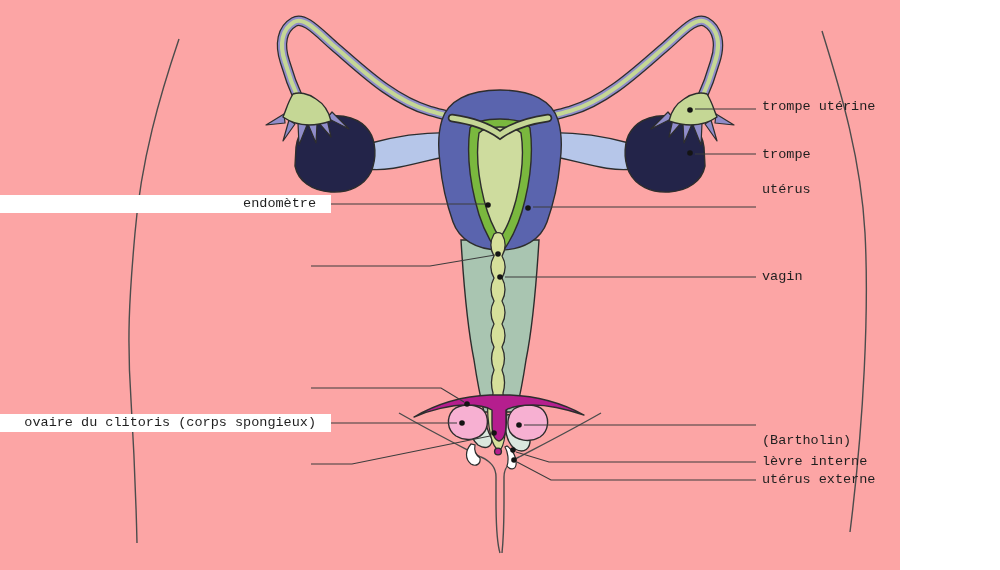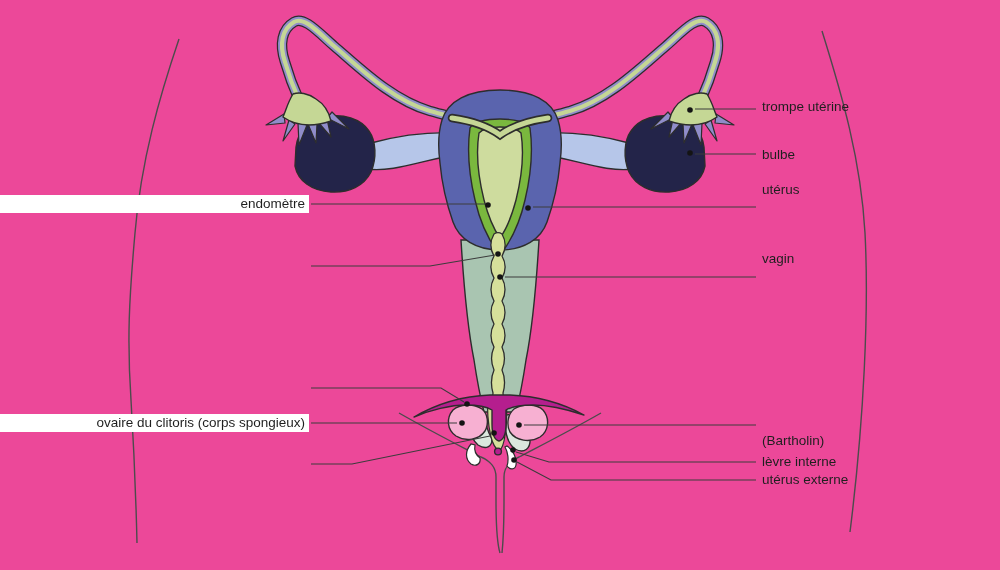--- a/index.html
+++ b/index.html
@@ -1,25 +1,25 @@
 <!DOCTYPE html>
 <html style="--uterus_blue: #5a64ae; --endometrium_green: #7ab83e; --cavity_green: #cedc9e; --tube_purple: #908dca; --tube_core_green: #c5d795; --ovary_navy: #232449; --ligament_blue: #b6c6e9; --vagina_sage: #a9c5b1; --canal_green: #d6e09b; --clitoris_magenta: #b51e8e; --bulb_pink: #f7b0d2; --vestibule_pale: #dbe7de; --outline_dark: #2d2d2d; --line_gray: #3c3c3c; --body_line: #4c4c4c; --text_dark: #1f1f1f;"><head>
 <meta charset="utf-8">
 <style>
   html,body{margin:0;padding:0;background:#ffffff;}
   .stage{
-    position:relative;width:1000px;height:570px;background:#ec4899;overflow:hidden;
-    font-family:Liberation Sans, sans-serif;
+    position:relative;width:900px;height:570px;background:#fca5a5;overflow:hidden;
+    font-family:Liberation Mono, monospace;
   }
   .stage svg{position:absolute;left:0;top:0;}
   .lbl{
     position:absolute;font-size:13.5px;line-height:16px;color:var(--text_dark,#1f1f1f);
     transform:translateY(-50%);white-space:nowrap;
   }
-  .lbl.left{left:0;width:301px;text-align:right;background:#ffffff;padding:1px 4px;}
+  .lbl.left{left:0;width:301px;text-align:right;background:#ffffff;padding:1px 15px;}
   .lbl.right{left:762px;text-align:left;}
   
   .f-uterus{fill:var(--uterus_blue);}
   .f-endo{fill:var(--endometrium_green);}
   .f-cavity{fill:var(--cavity_green);}
   .f-ovary{fill:var(--ovary_navy);}
   .f-lig{fill:var(--ligament_blue);}
   .f-sage{fill:var(--vagina_sage);}
   .f-canal{fill:var(--canal_green);}
   .f-mag{fill:var(--clitoris_magenta);}
@@ -146,23 +146,23 @@
     <circle class="dot" cx="690" cy="153" r="2.8"></circle>
     <circle class="dot" cx="528" cy="208" r="2.8"></circle>
     <circle class="dot" cx="500" cy="277" r="2.8"></circle>
     <circle class="dot" cx="519" cy="425" r="2.8"></circle>
     <circle class="dot" cx="513" cy="450" r="2.8"></circle>
     <circle class="dot" cx="514" cy="460" r="2.8"></circle>
   </g>
 </svg>
 
   <div class="lbl right" style="top:107px">trompe utérine</div>
-  <div class="lbl right" style="top:155px">bulbe</div>
+  <div class="lbl right" style="top:155px">trompe</div>
   <div class="lbl right" style="top:190px">utérus</div>
-  <div class="lbl right" style="top:259px">vagin</div>
+  <div class="lbl right" style="top:277px">vagin</div>
   <div class="lbl right" style="top:441px">(Bartholin)</div>
   <div class="lbl right" style="top:462px">lèvre interne</div>
   <div class="lbl right" style="top:480px">utérus externe</div>
 
   <div class="lbl left" style="top:204px">endomètre</div>
   <div class="lbl left" style="top:423px">ovaire du clitoris (corps spongieux)</div>
 
 </div>
 
 </body></html>

